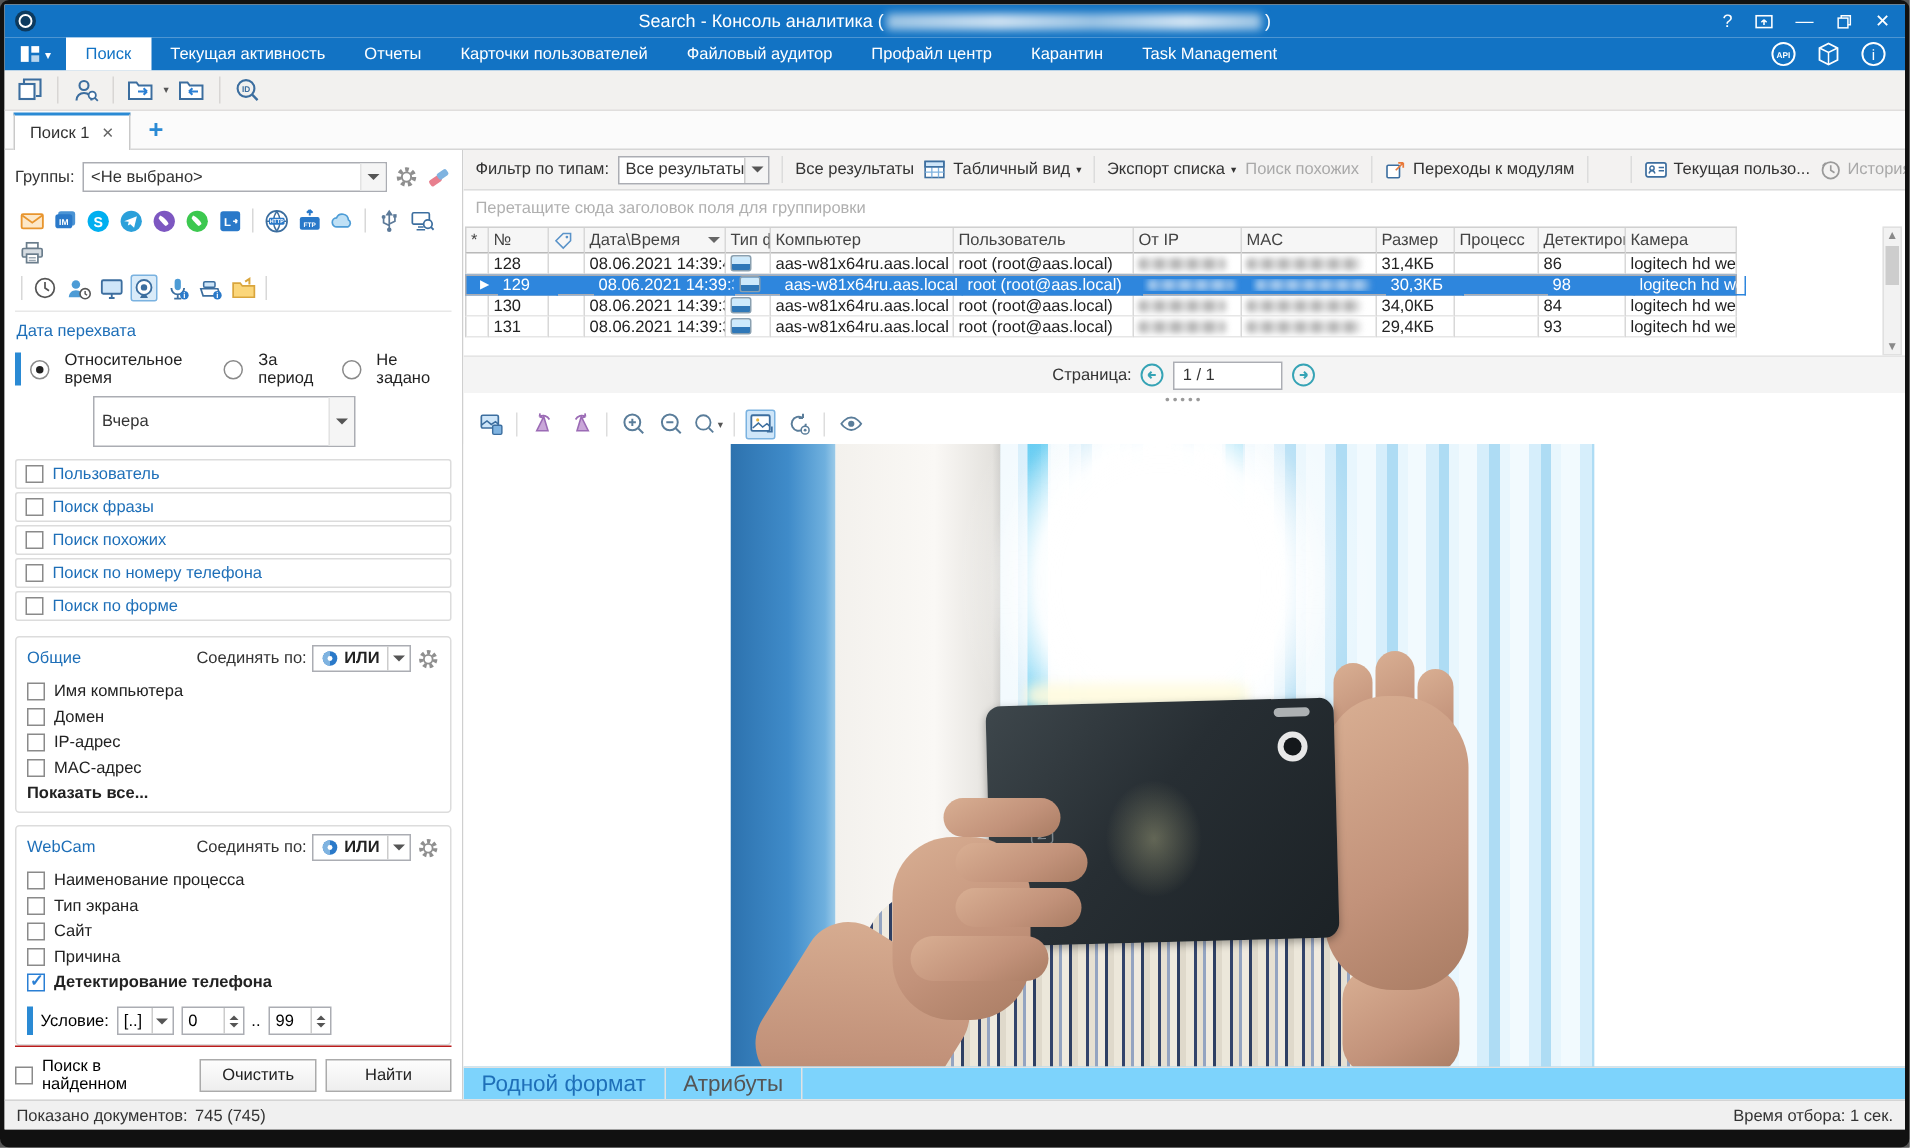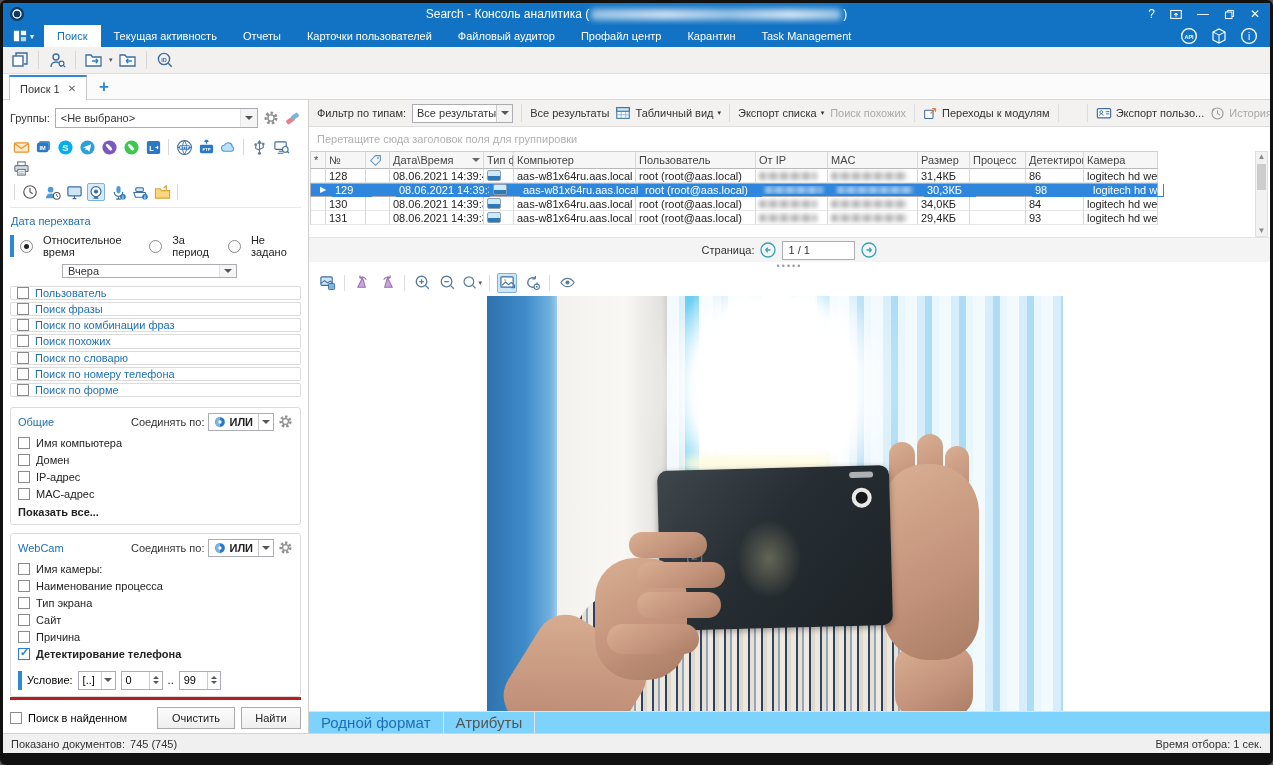--- a/index.html
+++ b/index.html
@@ -66,24 +66,24 @@
   .showall{color:#222;font-weight:bold;margin-top:3px;cursor:default;}
   .cond-row{display:flex;align-items:center;gap:5px;margin-top:8px;}
   .cond-sel{width:38px;height:19px;border:1px solid #abadb3;display:flex;align-items:center;background:#fff;}
   .cond-sel .v{padding-left:4px;flex:1;}
   .spin{width:42px;height:19px;border:1px solid #abadb3;background:#fff;display:flex;align-items:center;}
   .spin .v{flex:1;padding-left:4px;}
   .spin .ud{width:13px;height:100%;border-left:1px solid #ccc;display:flex;flex-direction:column;align-items:center;justify-content:center;gap:2px;}
   .spin .ud i{display:block;width:0;height:0;border-left:3px solid transparent;border-right:3px solid transparent;}
   .spin .ud i.u{border-bottom:3px solid #555;}
   .spin .ud i.d{border-top:3px solid #555;}
-  .sb-footer{margin-top:auto;border-top:3px solid #b91c1c;padding-top:7px;display:flex;align-items:center;gap:6px;}
+  .sb-footer{margin-top:auto;border-top:1px solid #b91c1c;padding-top:7px;display:flex;align-items:center;gap:6px;}
   .btn{height:22px;border:1px solid #ababab;background:linear-gradient(#fdfdfd,#eeeeee);display:flex;align-items:center;justify-content:center;color:#222;padding:0 10px;}
   .btn.clear{width:78px;margin-left:auto;}
-  .btn.find{width:60px;}
+  .btn.find{width:84px;}
   
   .rtoolbar{position:absolute;left:0;top:0;right:0;height:27px;background:#f3f2f1;border-bottom:1px solid #ddd;display:flex;align-items:center;font-size:11px;color:#333;padding:0 8px;gap:6px;white-space:nowrap;overflow:hidden;}
   .rt-sel{width:118px;height:19px;border:1px solid #abadb3;background:#fff;display:flex;align-items:center;}
   .rt-sel .v{flex:1;padding-left:4px;}
   .rt-sel .cd{width:16px;height:100%;border-left:1px solid #ccc;display:flex;align-items:center;justify-content:center;background:#f4f4f4;}
   .rt-item{display:flex;align-items:center;gap:4px;}
   .rt-item.disabled{color:#a9a9a9;}
   .rt-sep{width:1px;height:18px;background:#dcdcdc;margin:0 2px;flex:none;}
   
   .groupbar{position:absolute;left:0;top:28px;right:0;height:21px;background:#fff;color:#b0b0b0;font-size:11px;display:flex;align-items:center;padding-left:8px;}
@@ -655,29 +655,21 @@
         <div class="sbox">
             <span class="cb"></span>
             <span>Пользователь</span>
           </div>
         <div class="sbox">
             <span class="cb"></span>
             <span>Поиск фразы</span>
           </div>
         <div class="sbox">
             <span class="cb"></span>
-            <span>Поиск по комбинации фраз</span>
-          </div>
-        <div class="sbox">
-            <span class="cb"></span>
             <span>Поиск похожих</span>
-          </div>
-        <div class="sbox">
-            <span class="cb"></span>
-            <span>Поиск по словарю</span>
           </div>
         <div class="sbox">
             <span class="cb"></span>
             <span>Поиск по номеру телефона</span>
           </div>
         <div class="sbox">
             <span class="cb"></span>
             <span>Поиск по форме</span>
           </div>
 
@@ -737,24 +729,20 @@
                     <span class="tri"></span>
                   </span>
               </span>
               <svg width="15" height="15">
                   <use href="#i-gear"></use>
                 </svg>
             </span>
           </div>
           <div class="gb-item">
               <span class="cb"></span>
-              <span>Имя камеры:</span>
-            </div>
-          <div class="gb-item">
-              <span class="cb"></span>
               <span>Наименование процесса</span>
             </div>
           <div class="gb-item">
               <span class="cb"></span>
               <span>Тип экрана</span>
             </div>
           <div class="gb-item">
               <span class="cb"></span>
               <span>Сайт</span>
             </div>
@@ -845,21 +833,21 @@
               <use href="#i-funnel2"></use>
             </svg>
           <svg width="15" height="15">
               <use href="#i-funnel3"></use>
             </svg>
           <div class="rt-sep"></div>
           <span class="rt-item">
             <svg width="16" height="16">
                 <use href="#i-card"></use>
               </svg>
-            <span>Экспорт пользо...</span>
+            <span>Текущая пользо...</span>
           </span>
           <span class="rt-item disabled">
             <svg width="15" height="15">
                 <use href="#i-histclock"></use>
               </svg>
             <span>История переписки</span>
           </span>
         </div>
 
         <div class="groupbar">

